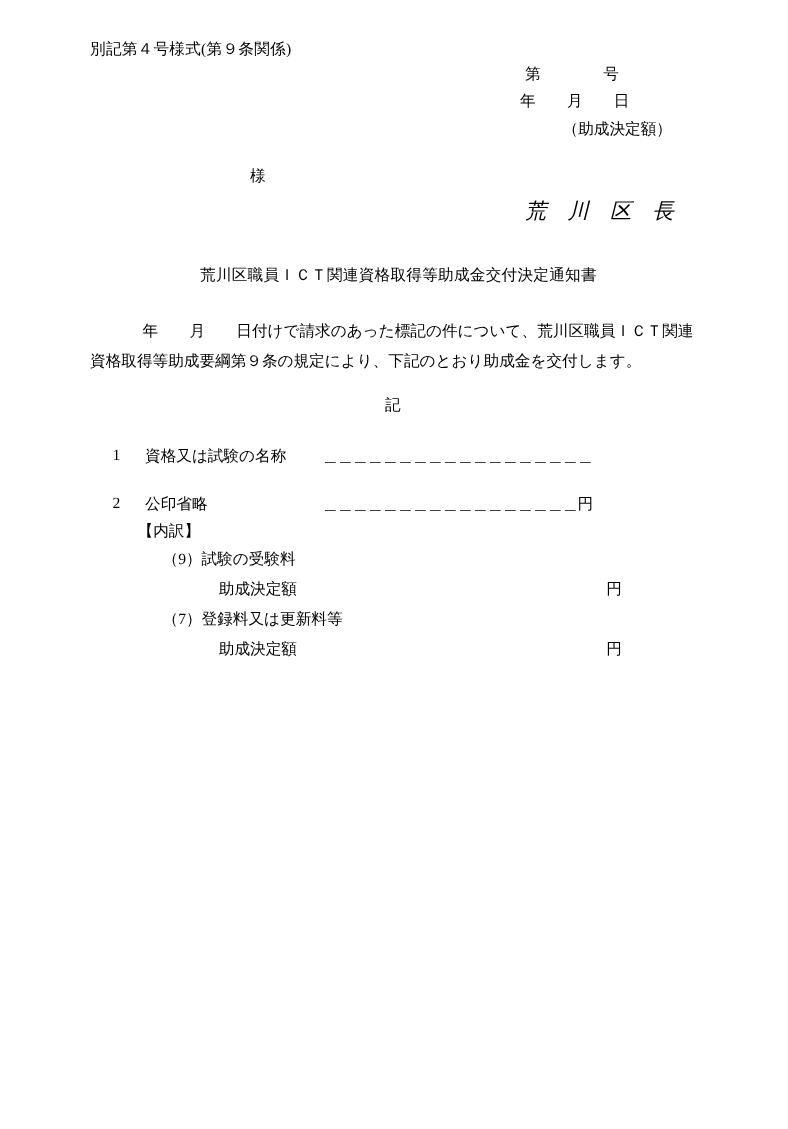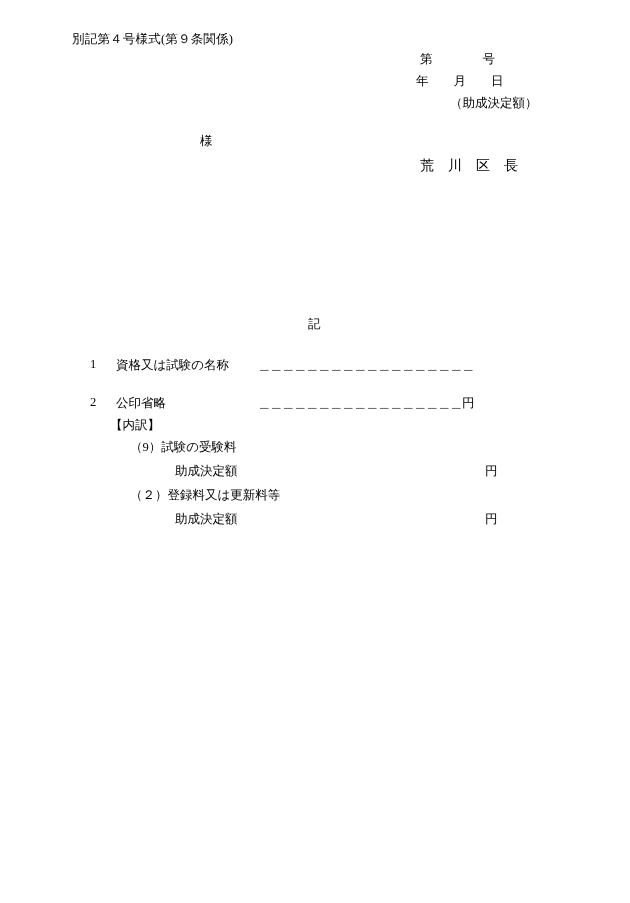--- a/index.html
+++ b/index.html
@@ -50,21 +50,22 @@
 
   
   .addressee {
     left: 200px;
     top: 133px;
     font-size: 12.5px;
   }
   .issuer {
     left: 420px;
     top: 157px;
-    font-size: 14px;
+    font-size: 17px;
+    font-style: italic;
   }
 
   
   .doc-title {
     left: 160px;
     top: 212px;
     font-size: 12.5px;
     letter-spacing: 0.2px;
   }
 
@@ -126,36 +127,38 @@
 
   <div class="abs form-no">別記第４号様式(第９条関係)</div>
 
   <div class="abs doc-number">第　　　　号</div>
   <div class="abs doc-date">年　　月　　日</div>
   <div class="abs seal-note">（助成決定額）</div>
 
   <div class="abs addressee">様</div>
   <div class="abs issuer">荒　川　区　長</div>
 
+  <div class="abs doc-title">荒川区職員ＩＣＴ関連資格取得等助成金交付決定通知書</div>
 
+  <div class="abs body-para">年　　月　　日付けで請求のあった標記の件について、荒川区職員ＩＣＴ関連資格取得等助成要綱第９条の規定により、下記のとおり助成金を交付します。</div>
 
   <div class="abs ki-mark">記</div>
 
   <div class="abs item1-no">1</div>
   <div class="abs item1-label">資格又は試験の名称</div>
   <div class="abs item1-line">＿＿＿＿＿＿＿＿＿＿＿＿＿＿＿＿＿＿</div>
 
   <div class="abs item2-no">2</div>
   <div class="abs item2-label">公印省略</div>
   <div class="abs item2-line">＿＿＿＿＿＿＿＿＿＿＿＿＿＿＿＿＿</div>
   <div class="abs item2-unit">円</div>
 
   <div class="abs breakdown-head">【内訳】</div>
 
   <div class="abs sub1-label">（9）試験の受験料</div>
   <div class="abs sub1-amount-label">助成決定額</div>
   <div class="abs sub1-unit">円</div>
 
-  <div class="abs sub2-label">（２）登録料又は更新料等</div>
+  <div class="abs sub2-label">（7）登録料又は更新料等</div>
   <div class="abs sub2-amount-label">助成決定額</div>
   <div class="abs sub2-unit">円</div>
 
 </div>
 
 </body></html>

